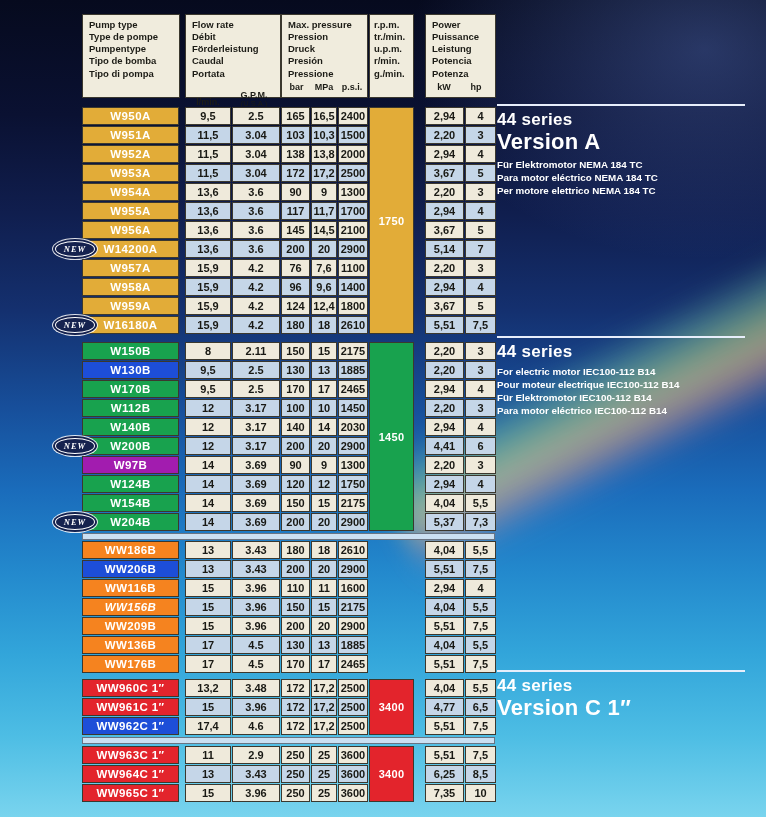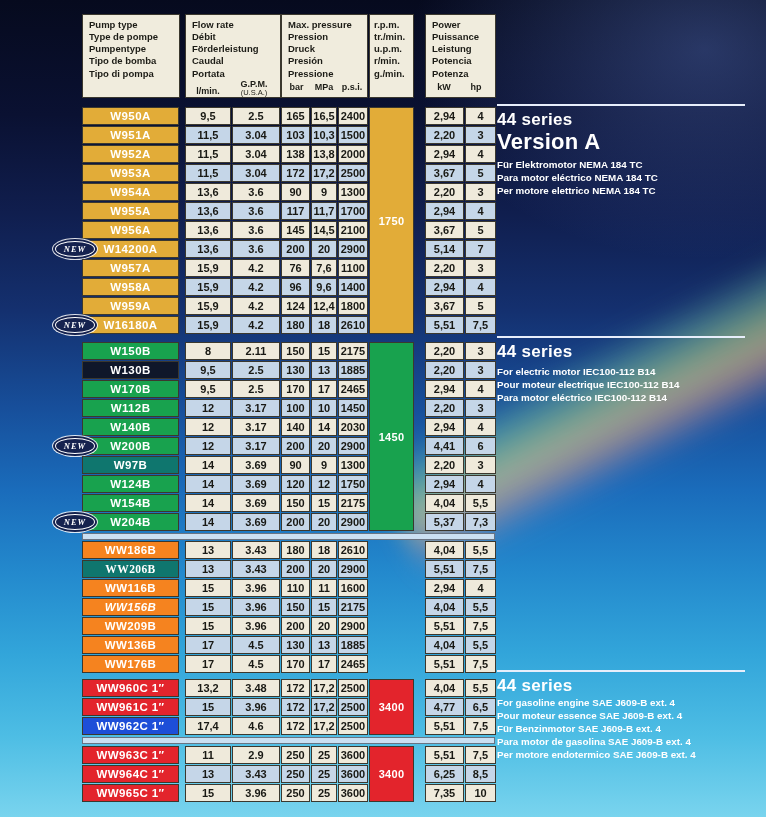--- a/index.html
+++ b/index.html
@@ -27,21 +27,21 @@
 
   
   .hbox{
     position:absolute;top:14px;height:84px;box-sizing:border-box;
     background:#F0ECDD;border:1px solid #3b382e;
     color:#1c1c16;font-weight:700;font-size:9.5px;line-height:1.28;
     padding:4px 0 3px 6px;display:flex;flex-direction:column;justify-content:space-between;
   }
   .hbox .lines div{white-space:nowrap;}
   .hb-units{display:grid;align-items:end;text-align:center;font-size:9px;padding-right:4px;}
-  .gpm-u{line-height:1.05;}
+  .gpm-u{line-height:1.05;margin-top:11px;}
   .gpm-sub{font-size:7.5px;font-weight:400;}
 
   
   .section{
     position:absolute;left:82px;display:grid;gap:1px;
     grid-template-columns:97px 4px 46px 48px 29px 26px 30px 45px 9px 39px 31px;
     grid-auto-rows:18px;
   }
   .cell{
     border:1px solid #3b382e;box-sizing:border-box;
@@ -243,21 +243,21 @@
   </div>
 <div class="section" id="section-1" style="top: 342px; grid-template-rows: repeat(10, 18px);">
     <div class="cell pump" style="background: rgb(24, 162, 78); grid-area: 1 / 1;">W150B</div>
     <div class="cell even" style="grid-area: 1 / 3;">8</div>
     <div class="cell even" style="grid-area: 1 / 4;">2.11</div>
     <div class="cell even" style="grid-area: 1 / 5;">150</div>
     <div class="cell even" style="grid-area: 1 / 6;">15</div>
     <div class="cell even" style="grid-area: 1 / 7;">2175</div>
     <div class="cell even" style="grid-area: 1 / 10;">2,20</div>
     <div class="cell even" style="grid-area: 1 / 11;">3</div>
-    <div class="cell pump" style="background: #0f172a; grid-area: 2 / 1;">W130B</div>
+    <div class="cell pump" style="background: #1d4ed8; grid-area: 2 / 1;">W130B</div>
     <div class="cell odd" style="grid-area: 2 / 3;">9,5</div>
     <div class="cell odd" style="grid-area: 2 / 4;">2.5</div>
     <div class="cell odd" style="grid-area: 2 / 5;">130</div>
     <div class="cell odd" style="grid-area: 2 / 6;">13</div>
     <div class="cell odd" style="grid-area: 2 / 7;">1885</div>
     <div class="cell odd" style="grid-area: 2 / 10;">2,20</div>
     <div class="cell odd" style="grid-area: 2 / 11;">3</div>
     <div class="cell pump" style="background: rgb(24, 162, 78); grid-area: 3 / 1;">W170B</div>
     <div class="cell even" style="grid-area: 3 / 3;">9,5</div>
     <div class="cell even" style="grid-area: 3 / 4;">2.5</div>
@@ -283,21 +283,21 @@
     <div class="cell even" style="grid-area: 5 / 10;">2,94</div>
     <div class="cell even" style="grid-area: 5 / 11;">4</div>
     <div class="cell pump" style="background: rgb(24, 162, 78); grid-area: 6 / 1;">W200B<span class="new-badge">NEW</span></div>
     <div class="cell odd" style="grid-area: 6 / 3;">12</div>
     <div class="cell odd" style="grid-area: 6 / 4;">3.17</div>
     <div class="cell odd" style="grid-area: 6 / 5;">200</div>
     <div class="cell odd" style="grid-area: 6 / 6;">20</div>
     <div class="cell odd" style="grid-area: 6 / 7;">2900</div>
     <div class="cell odd" style="grid-area: 6 / 10;">4,41</div>
     <div class="cell odd" style="grid-area: 6 / 11;">6</div>
-    <div class="cell pump" style="background: #0f766e; grid-area: 7 / 1;">W97B</div>
+    <div class="cell pump" style="background: #a21caf; grid-area: 7 / 1;">W97B</div>
     <div class="cell even" style="grid-area: 7 / 3;">14</div>
     <div class="cell even" style="grid-area: 7 / 4;">3.69</div>
     <div class="cell even" style="grid-area: 7 / 5;">90</div>
     <div class="cell even" style="grid-area: 7 / 6;">9</div>
     <div class="cell even" style="grid-area: 7 / 7;">1300</div>
     <div class="cell even" style="grid-area: 7 / 10;">2,20</div>
     <div class="cell even" style="grid-area: 7 / 11;">3</div>
     <div class="cell pump" style="background: rgb(24, 162, 78); grid-area: 8 / 1;">W124B</div>
     <div class="cell odd" style="grid-area: 8 / 3;">14</div>
     <div class="cell odd" style="grid-area: 8 / 4;">3.69</div>
@@ -326,21 +326,21 @@
   </div>
 <div class="section" id="section-2" style="top: 541px; grid-template-rows: repeat(7, 18px);">
     <div class="cell pump" style="background: rgb(245, 131, 31); grid-area: 1 / 1;">WW186B</div>
     <div class="cell even" style="grid-area: 1 / 3;">13</div>
     <div class="cell even" style="grid-area: 1 / 4;">3.43</div>
     <div class="cell even" style="grid-area: 1 / 5;">180</div>
     <div class="cell even" style="grid-area: 1 / 6;">18</div>
     <div class="cell even" style="grid-area: 1 / 7;">2610</div>
     <div class="cell even" style="grid-area: 1 / 10;">4,04</div>
     <div class="cell even" style="grid-area: 1 / 11;">5,5</div>
-    <div class="cell pump" style="background: #0f766e; grid-area: 2 / 1; font-family: Liberation Serif, serif;">WW206B</div>
+    <div class="cell pump" style="background: #1d4ed8; grid-area: 2 / 1;">WW206B</div>
     <div class="cell odd" style="grid-area: 2 / 3;">13</div>
     <div class="cell odd" style="grid-area: 2 / 4;">3.43</div>
     <div class="cell odd" style="grid-area: 2 / 5;">200</div>
     <div class="cell odd" style="grid-area: 2 / 6;">20</div>
     <div class="cell odd" style="grid-area: 2 / 7;">2900</div>
     <div class="cell odd" style="grid-area: 2 / 10;">5,51</div>
     <div class="cell odd" style="grid-area: 2 / 11;">7,5</div>
     <div class="cell pump" style="background: rgb(245, 131, 31); grid-area: 3 / 1;">WW116B</div>
     <div class="cell even" style="grid-area: 3 / 3;">15</div>
     <div class="cell even" style="grid-area: 3 / 4;">3.96</div>
@@ -449,26 +449,21 @@
       <div>Para motor eléctrico NEMA 184 TC</div>
       <div>Per motore elettrico NEMA 184 TC</div>
     </div>
 </div>
 <div class="info" style="top:336px;">
   <div class="rule"></div>
   <div class="series">44 series</div>
   <div class="desc">
       <div>For electric motor IEC100-112 B14</div>
       <div>Pour moteur electrique IEC100-112 B14</div>
+      <div>Für Elektromotor IEC100-112 B14</div>
       <div>Para motor eléctrico IEC100-112 B14</div>
     </div>
 </div>
 <div class="info" style="top:670px;">
   <div class="rule"></div>
   <div class="series">44 series</div>
-  <div class="desc" style="margin-top:1px;">
-      <div>For gasoline engine SAE J609-B ext. 4</div>
-      <div>Pour moteur essence SAE J609-B ext. 4</div>
-      <div>Für Benzinmotor SAE J609-B ext. 4</div>
-      <div>Para motor de gasolina SAE J609-B ext. 4</div>
-      <div>Per motore endotermico SAE J609-B ext. 4</div>
-    </div>
+  <div class="version">Version C 1″</div>
 </div>
 
 </body></html>

